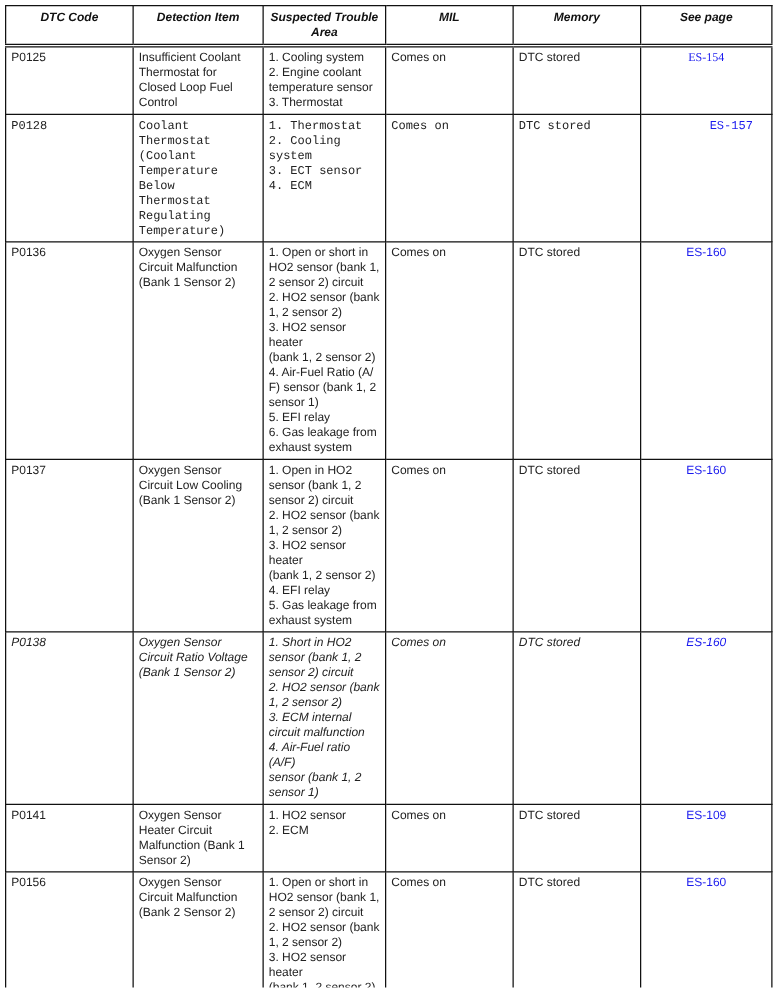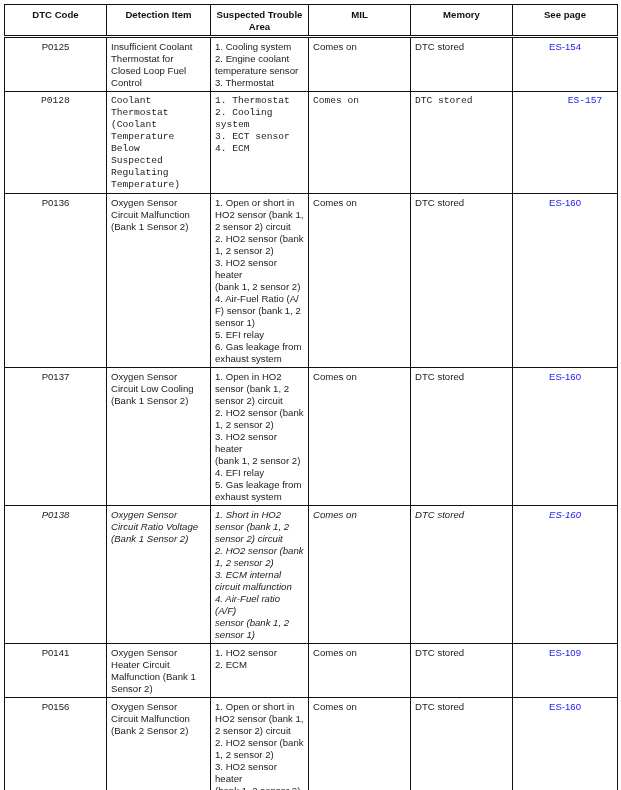--- a/index.html
+++ b/index.html
@@ -3,24 +3,24 @@
 <meta charset="utf-8">
 <style>
   html, body { margin: 0; padding: 0; background: #ffffff; }
   body { width: 621px; height: 790px; position: relative; overflow: hidden;
          font-family: "Liberation Sans", sans-serif; font-size: 9.6px; color: #222; }
   table.dtc { position: absolute; left: 4px; top: 4px; width: 613px;
               border-collapse: collapse; table-layout: fixed; }
   table.dtc td, table.dtc th { border: 1.5px solid #111; vertical-align: top;
               padding: 3px 4px 2px 4px; line-height: 12px; }
   table.dtc th { font-weight: bold; text-align: center; color: #111;
-              height: 24px; border-bottom: 3px double #111; padding-top: 4px; }
+              height: 24px; border-bottom: 3px double #111; padding-top: 4px; font-style: italic; }
   col.c1 { width: 102px; } col.c2 { width: 104px; } col.c3 { width: 98px; }
   col.c4 { width: 102px; } col.c5 { width: 102px; } col.c6 { width: 105px; }
-  td.code { text-align: center; }
+  td.code { }
   td.page { text-align: center; }
   td.page span { color: #1a1aee; cursor: pointer; }
   .line { display: block; }
   tr.r0 td { height: 43px; }
   tr.r1 td { height: 72px; font-family: Liberation Mono, monospace; }
   tr.r2 td { height: 154px; }
   tr.r3 td { height: 118px; }
   tr.r4 td { height: 118px; font-style: italic; }
   tr.r5 td { height: 47px; }
   tr.r6 td { height: 153px; }
@@ -70,29 +70,29 @@
           <span class="line">Control</span>
         </td>
     <td class="trb">
           <span class="line">1. Cooling system</span>
           <span class="line">2. Engine coolant</span>
           <span class="line">temperature sensor</span>
           <span class="line">3. Thermostat</span>
         </td>
     <td class="mil">Comes on</td>
     <td class="mem">DTC stored</td>
-    <td class="page"><span style="color: rgb(26, 26, 238);">ES-154</span></td>
+    <td class="page"><span style="color: rgb(26, 26, 238); font-family: Liberation Serif, serif;">ES-154</span></td>
   </tr>
       <tr class="r1">
     <td class="code">P0128</td>
     <td class="det">
           <span class="line">Coolant Thermostat</span>
           <span class="line">(Coolant</span>
           <span class="line">Temperature Below</span>
-          <span class="line">Suspected</span>
+          <span class="line">Thermostat</span>
           <span class="line">Regulating</span>
           <span class="line">Temperature)</span>
         </td>
     <td class="trb">
           <span class="line">1. Thermostat</span>
           <span class="line">2. Cooling system</span>
           <span class="line">3. ECT sensor</span>
           <span class="line">4. ECM</span>
         </td>
     <td class="mil">Comes on</td>

